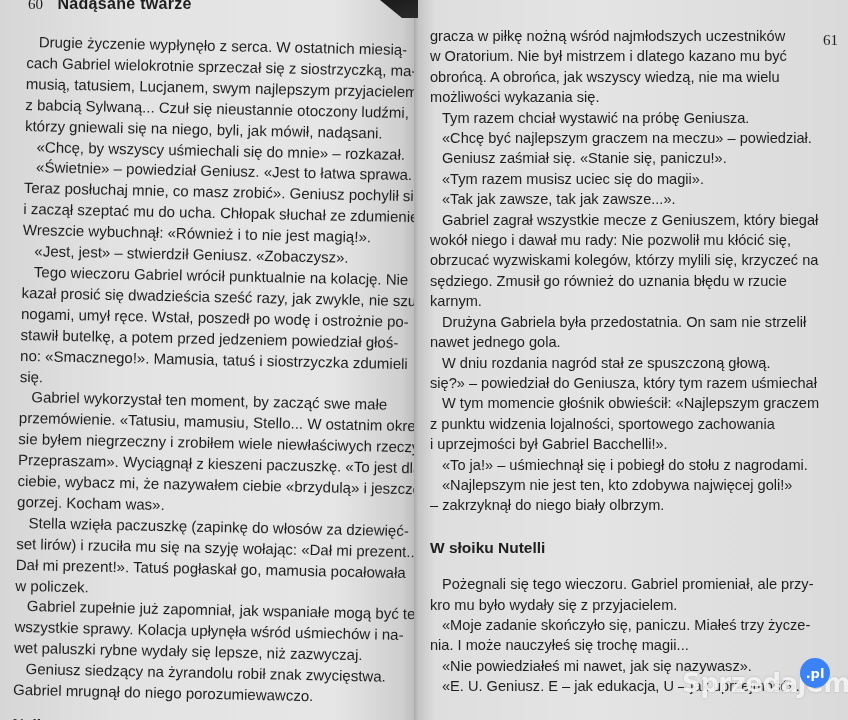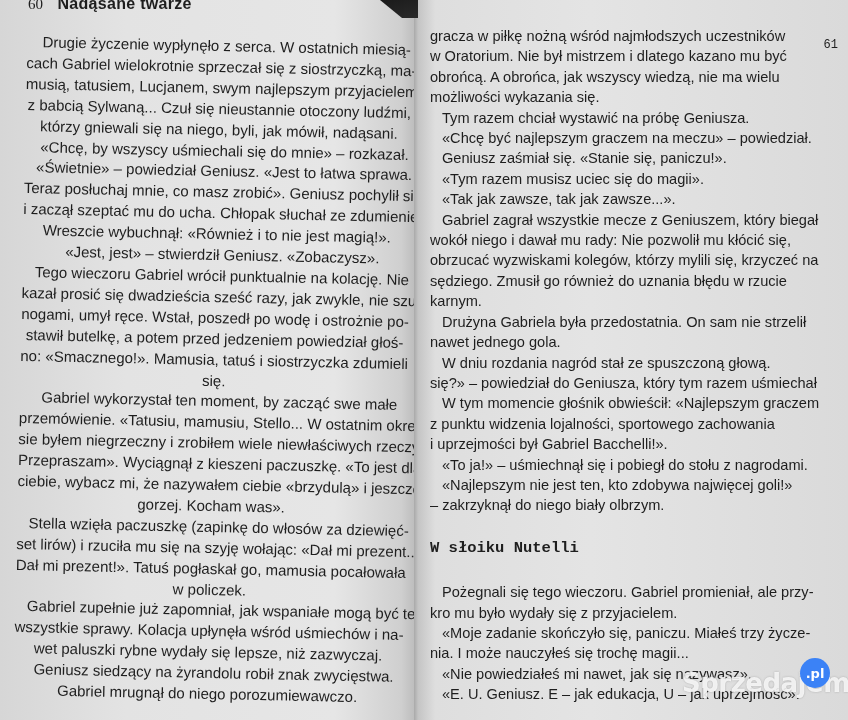--- a/index.html
+++ b/index.html
@@ -10,21 +10,20 @@
   }
   .spread { position: absolute; left: 0; top: 0; width: 848px; height: 720px; }
   .page {
     position: absolute; top: 0; height: 720px; overflow: hidden;
     color: #1e1e1e;
   }
   .page.left {
     left: 0; width: 418px;
     background: linear-gradient(to right, #d6d6d6 0%, #e3e3e3 30%, #e6e6e6 80%, #cfcfcf 96%, #b8b8b8 100%);
     transform-origin: left top;
-    text-align: center;
   }
   .page.right {
     left: 418px; width: 430px; top: 0;
     background: linear-gradient(to right, #c4c4c4 0%, #dedede 4%, #e4e4e4 40%, #dadada 100%);
   }
   .shadow-top {
     position: absolute; left: 380px; top: 0; width: 110px; height: 18px;
     background: linear-gradient(160deg, #1a1a1a 0%, #2c2c2c 60%, transparent 100%);
     clip-path: polygon(0 0, 100% 0, 100% 30%, 40% 100%, 20% 100%);
   }
@@ -32,39 +31,39 @@
     position: absolute; left: 414px; top: 0; width: 12px; height: 720px;
     background: linear-gradient(to right, #a9a9a9, #d0d0d0 50%, #bdbdbd);
   }
   .running-head {
     position: absolute; top: 0; left: 28px; font-size: 16px; line-height: 16px;
     transform: translateY(-4px);
   }
   .running-head .pgnum { font-family: "Liberation Serif", serif; margin-right: 10px; font-size: 15px; }
   .running-head .title { font-weight: bold; letter-spacing: 0.3px; }
   .pgnum-right {
-    position: absolute; top: 38px; right: 10px;
-    font-family: Liberation Mono, monospace; font-size: 12px;
+    position: absolute; top: 32px; right: 10px;
+    font-family: Liberation Serif, serif; font-size: 15px;
   }
   .text-left {
     position: absolute; left: 27px; top: 32px; width: 388px;
     font-size: 15px; line-height: 20.9px;
     transform: rotate(1.2deg); transform-origin: left top;
   }
   .text-right {
     position: absolute; left: 12px; top: 26px; width: 398px;
     font-size: 14.6px; line-height: 20.4px;
   }
   .line { white-space: nowrap; overflow: visible; display: block; }
   .indent { padding-left: 12px; }
   .heading {
     font-weight: bold; font-size: 15.5px; white-space: nowrap;
   }
   .text-left .heading { margin-top: 14px; margin-bottom: 10px; }
-  .text-right .heading { margin-top: 22px; margin-bottom: 24px; font-family: Liberation Mono, monospace; }
+  .text-right .heading { margin-top: 22px; margin-bottom: 16px; }
   .watermark {
     position: absolute; left: 682px; top: 668px;
     font-family: "DejaVu Sans", sans-serif; font-weight: bold; font-size: 26px;
     color: rgba(255,255,255,0.82);
     text-shadow: 0 0 2px rgba(120,120,120,0.5);
     letter-spacing: -0.5px;
   }
   .wm-badge {
     position: absolute; left: 800px; top: 658px; width: 30px; height: 30px;
     border-radius: 50%; background: #3b82f6; color: #fff;

